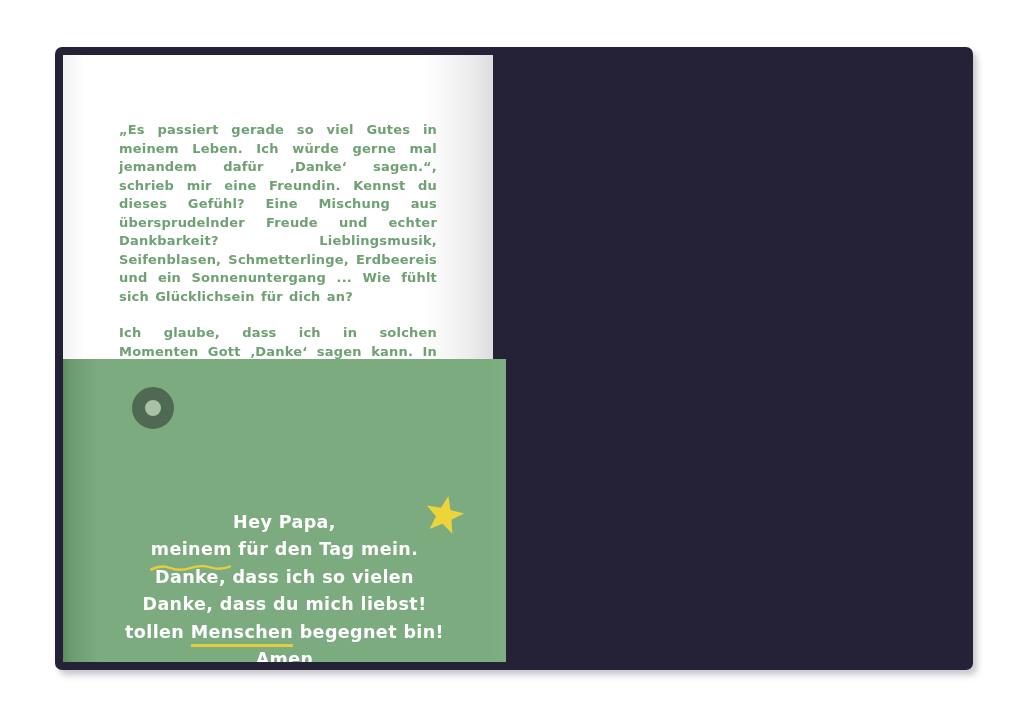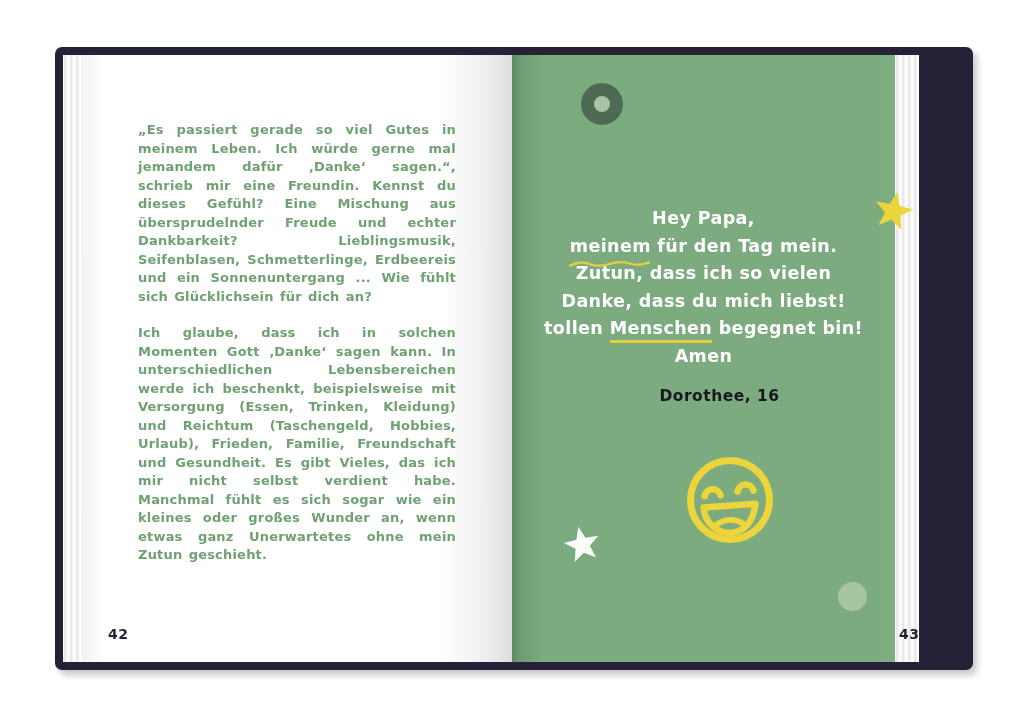--- a/index.html
+++ b/index.html
@@ -7,21 +7,21 @@
   .canvas { position: relative; width: 1020px; height: 721px; background: #ffffff; overflow: hidden; }
 
   
   .book {
     position: absolute; left: 55px; top: 47px; width: 918px; height: 623px;
     background: #252238; border-radius: 7px;
     box-shadow: 4px 5px 6px rgba(70,70,90,0.30);
   }
   .pages {
     position: absolute; left: 8px; top: 8px; right: 9px; bottom: 8px;
-    display: flex; flex-direction: row; overflow: hidden;
+    display: flex; flex-direction: column; overflow: hidden;
   }
 
   
   .edge { background: repeating-linear-gradient(90deg, #ffffff 0px, #e3e3e3 2px, #f7f7f7 4px, #ffffff 6px); }
   .edge-left  { width: 19px; }
   .edge-right { width: 24px; }
 
   
   .page-left {
     position: relative; width: 430px; height: 100%;
@@ -30,21 +30,21 @@
   .body-text { position: absolute; left: 56px; top: 66px; width: 318px; }
   .body-text p {
     font-size: 13px; line-height: 18.5px; font-weight: bold;
     color: #6fa173; letter-spacing: 0.2px; word-spacing: 1.5px;
     text-align: justify; hyphens: auto; -webkit-hyphens: auto;
     margin-bottom: 18px;
   }
 
   
   .page-right {
-    position: relative; width: 383px; height: 100%;
+    position: relative; width: 443px; height: 100%;
     background: linear-gradient(to right, #5c8a62 0%, #6e9c72 2%, #7dab80 8%, #7dab80 96%, #80ae83 100%);
   }
 
   
   .donut {
     position: absolute; left: 69px; top: 28px; width: 42px; height: 42px;
     border: 13px solid #4e6a52; border-radius: 50%; background: #a9c2a6;
   }
   .star { position: absolute; }
   .star-yellow { left: 361px; top: 135px; width: 41px; height: 41px; transform: rotate(12deg); }
@@ -98,21 +98,21 @@
 
         <svg class="star star-yellow" viewBox="0 0 40 40">
           <path d="M20 1.5 L24.8 14.4 L38.5 15 L27.7 23.6 L31.4 36.8 L20 29.3 L8.6 36.8 L12.3 23.6 L1.5 15 L15.2 14.4 Z" fill="#ecd53a"></path>
         </svg>
 
         <div class="prayer">
           <div class="pline">Hey Papa,</div>
           <div class="pline"><span class="u-wavy"><span>meinem</span><svg class="wave" viewBox="0 0 60 8" preserveAspectRatio="none">
                   <path d="M1 6.5 Q 8 1.5 15 5 T 30 5 T 45 4.5 T 59 3.5" fill="none" stroke="#e3cf3e" stroke-width="2.4" stroke-linecap="round"></path>
                 </svg></span><span> für den Tag mein.</span></div>
-          <div class="pline">Zutun, dass ich so vielen</div>
+          <div class="pline">Danke, dass ich so vielen</div>
           <div class="pline">Danke, dass du mich liebst!</div>
           <div class="pline"><span>tollen </span><span class="u-line">Menschen</span><span> begegnet bin!</span></div>
           <div class="pline">Amen</div>
         </div>
 
         <div class="attribution">Dorothee, 16</div>
 
         <svg class="smiley" viewBox="-50 -50 100 100">
           <circle cx="0" cy="0" r="42" fill="none" stroke="#ecd53a" stroke-width="7.5"></circle>
           <path d="M-27 -4 A 8.7 8.7 0 0 1 -10 -5" fill="none" stroke="#ecd53a" stroke-width="7" stroke-linecap="round"></path>

